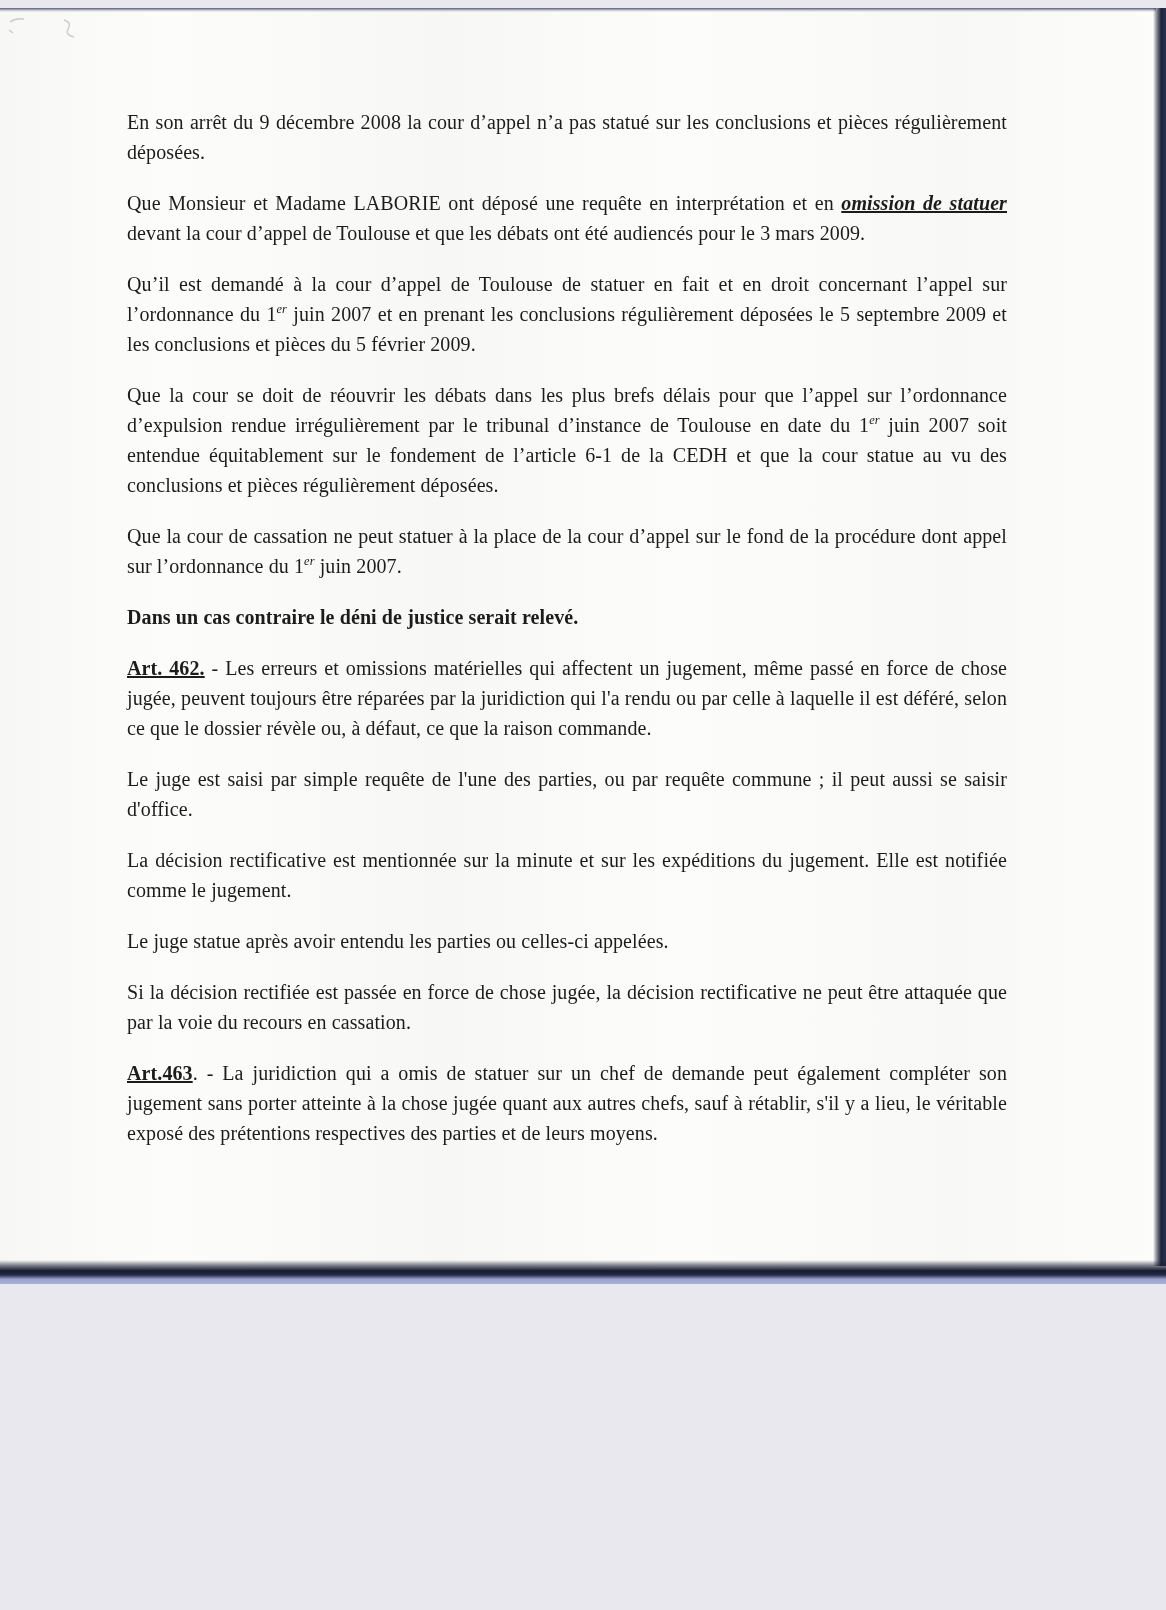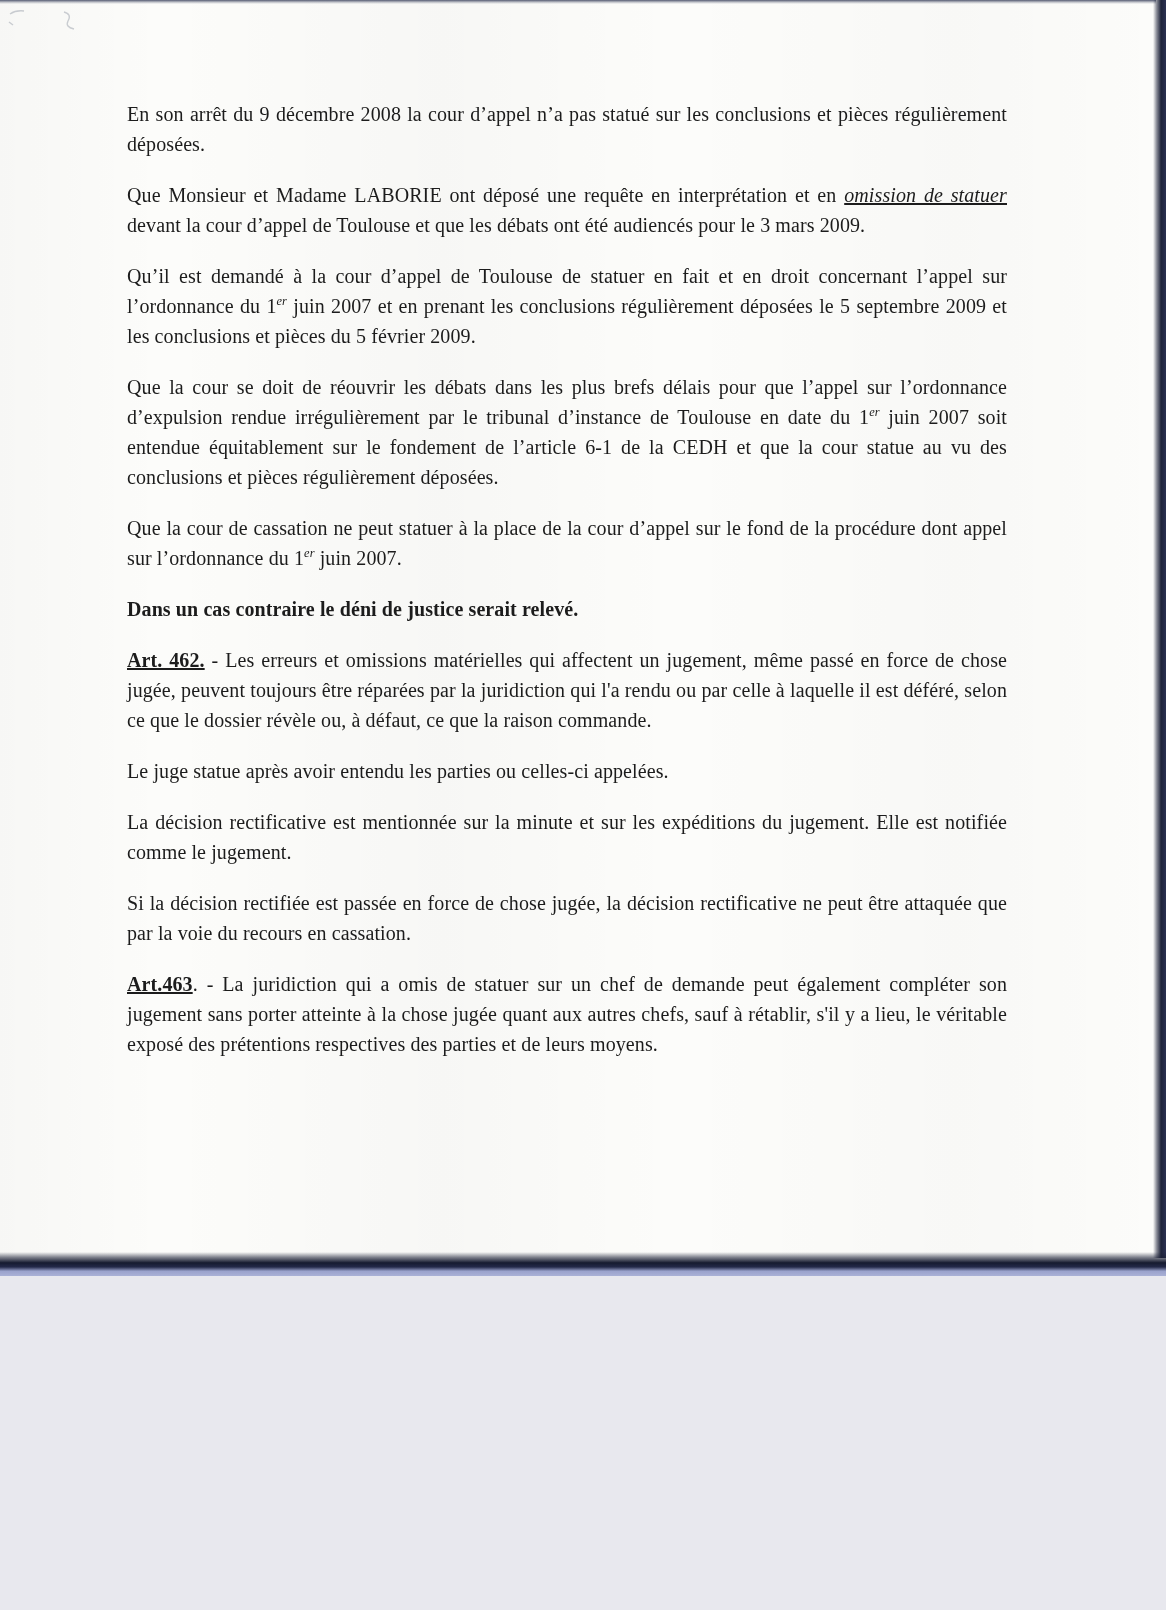--- a/index.html
+++ b/index.html
@@ -1,20 +1,20 @@
 <!DOCTYPE html>
 <html lang="fr"><head>
 <meta charset="utf-8">
 <style>
   html, body { margin: 0; padding: 0; background: #e8e8ee; }
   .page {
     position: relative;
     width: 1166px;
     height: 1276px;
-    margin: 0 auto;
+    margin: 8px auto;
     overflow: hidden;
     background:
       linear-gradient(90deg, rgba(0,0,0,0.018) 0%, rgba(0,0,0,0) 14%,
                       rgba(0,0,0,0.02) 38%, rgba(0,0,0,0) 58%,
                       rgba(0,0,0,0.016) 82%, rgba(0,0,0,0) 100%),
       #fcfcfa;
     font-family: "Liberation Serif", "DejaVu Serif", serif;
     color: #1c1c1c;
   }
 
@@ -45,21 +45,21 @@
     width: 880px;
   }
   .para {
     margin: 0 0 21px 0;
     font-size: 20px;
     line-height: 30px;
     text-align: justify;
     letter-spacing: 0.1px;
   }
   .seg-n  { }
-  .seg-biu { font-weight: normal; font-style: italic; text-decoration: underline; }
+  .seg-biu { font-weight: bold; font-style: italic; text-decoration: underline; }
   .seg-bu  { font-weight: bold; text-decoration: underline; }
   .seg-bi  { font-weight: bold; }
   sup.seg-sup { font-size: 0.62em; line-height: 0; font-style: italic; }
 
   
   .stamp-line {
     position: absolute;
     font-family: "Liberation Sans", "DejaVu Sans", sans-serif;
     font-weight: 700;
     color: #46484d;
@@ -108,22 +108,23 @@
   </svg>
 
   <main class="content">
       <p class="para"><span class="seg-n">En son arrêt du 9 décembre 2008 la cour d’appel n’a pas statué sur les conclusions et pièces régulièrement déposées.</span></p>
       <p class="para"><span class="seg-n">Que Monsieur et Madame LABORIE ont déposé une requête en interprétation et en </span><span class="seg-biu">omission de statuer</span><span class="seg-n"> devant la cour d’appel de Toulouse et que les débats ont été audiencés pour le 3 mars 2009.</span></p>
       <p class="para"><span class="seg-n">Qu’il est demandé à la cour d’appel de Toulouse de statuer en fait et en droit concernant l’appel sur l’ordonnance du 1</span><sup class="seg-sup">er</sup><span class="seg-n"> juin 2007 et en prenant les conclusions régulièrement déposées le 5 septembre 2009 et les conclusions et pièces du 5 février 2009.</span></p>
       <p class="para"><span class="seg-n">Que la cour se doit de réouvrir les débats dans les plus brefs délais pour que l’appel sur l’ordonnance d’expulsion rendue irrégulièrement par le tribunal d’instance de Toulouse en date du 1</span><sup class="seg-sup">er</sup><span class="seg-n"> juin 2007 soit entendue équitablement sur le fondement de l’article 6-1 de la CEDH et que la cour statue au vu des conclusions et pièces régulièrement déposées.</span></p>
       <p class="para"><span class="seg-n">Que la cour de cassation ne peut statuer à la place de la cour d’appel sur le fond de la procédure dont appel sur l’ordonnance du 1</span><sup class="seg-sup">er</sup><span class="seg-n"> juin 2007.</span></p>
       <p class="para"><span class="seg-bi">Dans un cas contraire le déni de justice serait relevé.</span></p>
       <p class="para"><span class="seg-bu">Art. 462.</span><span class="seg-n"> - Les erreurs et omissions matérielles qui affectent un jugement, même passé en force de chose jugée, peuvent toujours être réparées par la juridiction qui l'a rendu ou par celle à laquelle il est déféré, selon ce que le dossier révèle ou, à défaut, ce que la raison commande.</span></p>
+      <p class="para"><span class="seg-n">Le juge est saisi par simple requête de l'une des parties, ou par requête commune ; il peut aussi se saisir d'office.</span></p>
+      <p class="para"><span class="seg-n">La décision rectificative est mentionnée sur la minute et sur les expéditions du jugement. Elle est notifiée comme le jugement.</span></p>
       <p class="para"><span class="seg-n">Le juge statue après avoir entendu les parties ou celles-ci appelées.</span></p>
-      <p class="para"><span class="seg-n">La décision rectificative est mentionnée sur la minute et sur les expéditions du jugement. Elle est notifiée comme le jugement.</span></p>
       <p class="para"><span class="seg-n">Si la décision rectifiée est passée en force de chose jugée, la décision rectificative ne peut être attaquée que par la voie du recours en cassation.</span></p>
       <p class="para"><span class="seg-bu">Art.463</span><span class="seg-n">. - La juridiction qui a omis de statuer sur un chef de demande peut également compléter son jugement sans porter atteinte à la chose jugée quant aux autres chefs, sauf à rétablir, s'il y a lieu, le véritable exposé des prétentions respectives des parties et de leurs moyens.</span></p>
     </main>
 
   <div>
     <div class="stamp-line stamp-role">GREFFIER EN CHEF</div>
     <div class="stamp-line stamp-date">30 MAI 2012</div>
     <div class="stamp-line stamp-service">SERVICE CIVIL</div>
   </div>
 

